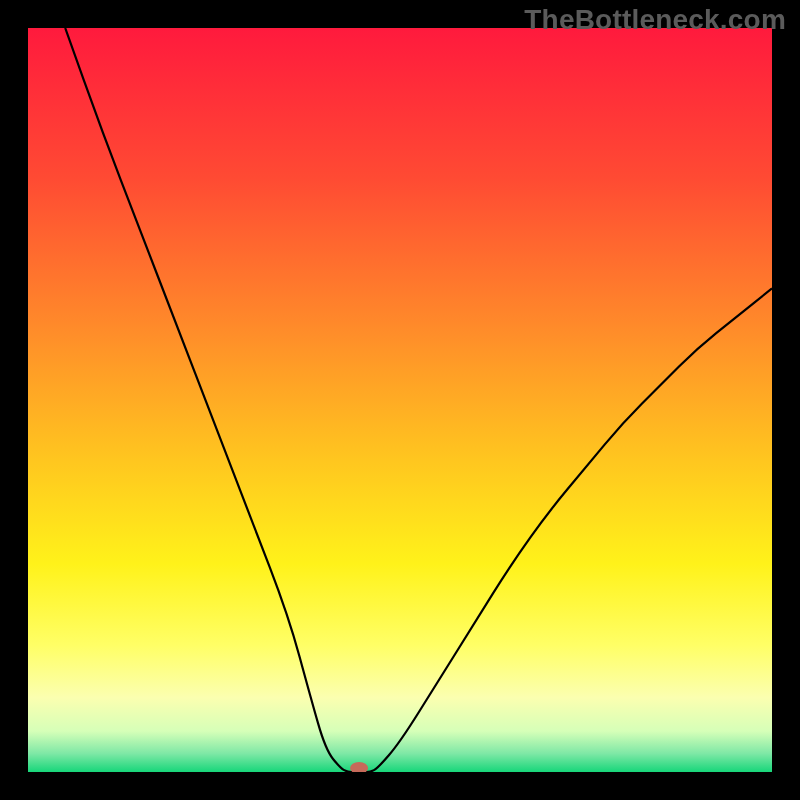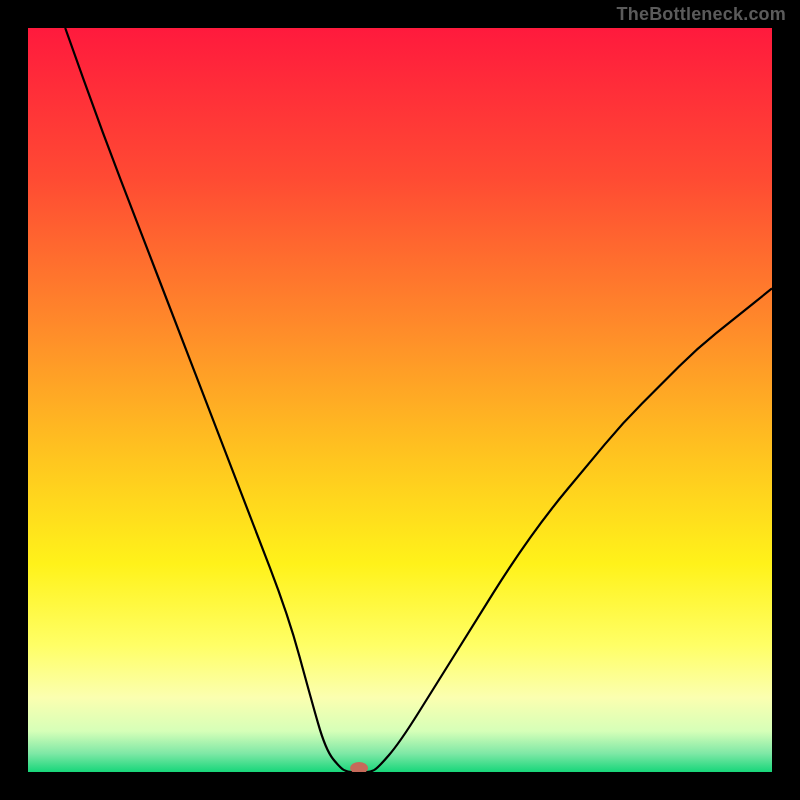--- a/index.html
+++ b/index.html
@@ -14,21 +14,21 @@
   .outer {
     position: relative;
     width: 800px;
     height: 800px;
     background: #000;
   }
   .watermark {
     position: absolute;
     top: 4px;
     right: 14px;
-    font-size: 18px;
+    font-size: 28px;
     font-weight: 600;
     color: #5b5b5b;
     letter-spacing: 0.2px;
     z-index: 10;
   }
   .plot {
     position: absolute;
     left: 28px;
     top: 28px;
     width: 744px;

